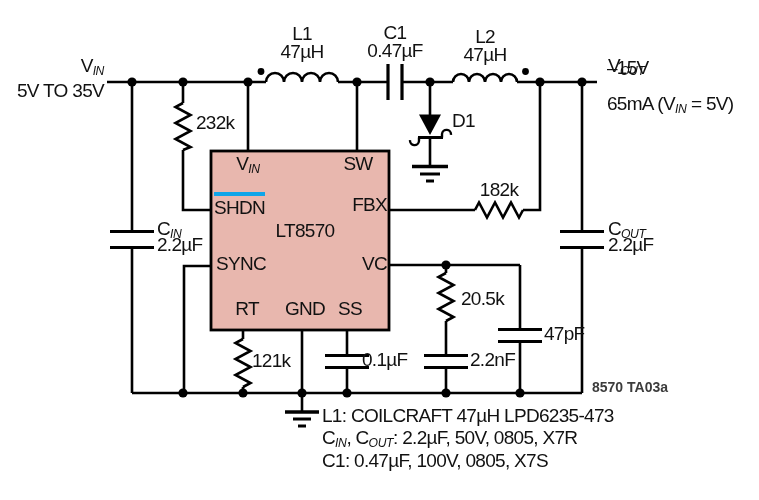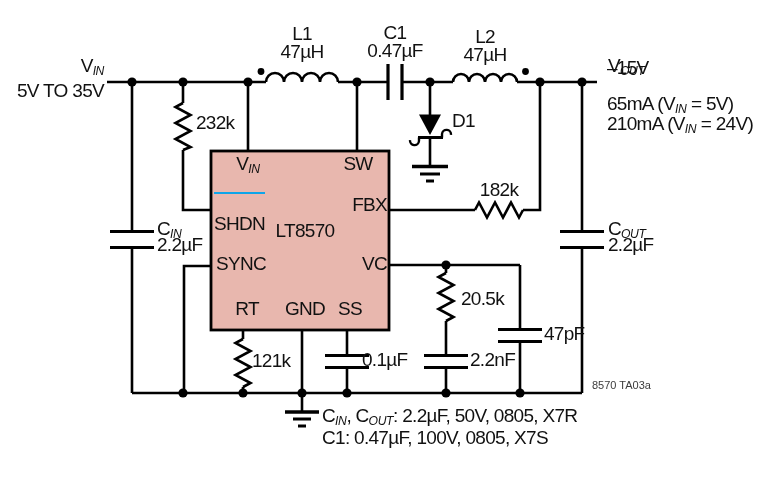--- a/index.html
+++ b/index.html
@@ -12,22 +12,22 @@
     position:absolute;font-size:19px;line-height:1;letter-spacing:-0.7px;
     white-space:nowrap;color:#111;
   }
   .lbl .line{line-height:inherit;}
   .ctr{text-align:center;}
   .ra{text-align:right;}
   sub{
     font-size:0.64em;vertical-align:baseline;position:relative;top:0.22em;
     letter-spacing:-0.4px;line-height:0;font-style:italic;
   }
-  .over{display:inline-block;border-top:2px solid #0ea5e9;padding-top:20px;line-height:1;}
-  .fig{font-size:11px;letter-spacing:0;color:#3c3c3c;}
+  .over{display:inline-block;border-top:4px solid #0ea5e9;padding-top:2px;line-height:1;}
+  .fig{font-size:14px;letter-spacing:0;color:#3c3c3c;font-weight:bold;}
 </style>
 </head>
 <body>
 
 <div class="schematic">
 
   <svg width="759" height="500" viewBox="0 0 759 500">
     <g stroke="#000" stroke-width="2.6" fill="none">
       <path d="M107 82 H266 M338 82 H388 M402 82 H453 M517 82 H597"></path>
       <path d="M266 82 A9 9 0 0 1 284 82 A9 9 0 0 1 302 82 A9 9 0 0 1 320 82 A9 9 0 0 1 338 82"></path>
@@ -121,21 +121,20 @@
     <div class="line">47µH</div>
   </div>
 
   <div class="lbl" style="left:452px;top:111px">D1</div>
   <div class="lbl ctr" style="left:475px;top:180px;width:48px">182k</div>
 
   <div class="lbl" style="left:608px;top:56px"><span>V</span><sub>OUT</sub></div>
   <div class="lbl" style="left:607px;top:58px">–15V</div>
   <div class="lbl" style="left:607px;top:94px;line-height:20px">
     <div class="line"><span>65mA (V</span><sub>IN</sub><span> = 5V)</span></div>
-    <div class="line"><span>210mA (V</span><sub>IN</sub><span> = 24V)</span></div>
   </div>
 
   <div class="lbl" style="left:157px;top:221px;line-height:16px">
     <div class="line"><span>C</span><sub>IN</sub></div>
     <div class="line">2.2µF</div>
   </div>
   <div class="lbl" style="left:608px;top:221px;line-height:16px">
     <div class="line"><span>C</span><sub>OUT</sub></div>
     <div class="line">2.2µF</div>
   </div>
@@ -153,17 +152,18 @@
 
   <div class="lbl" style="left:252px;top:351px">121k</div>
   <div class="lbl" style="left:362px;top:350px">0.1µF</div>
   <div class="lbl" style="left:461px;top:289px">20.5k</div>
   <div class="lbl" style="left:470px;top:350px">2.2nF</div>
   <div class="lbl" style="left:544px;top:324px">47pF</div>
 
   <div class="lbl fig" style="left:592px;top:380px">8570 TA03a</div>
 
   <div class="lbl" style="left:322px;top:405px;line-height:22.3px">
+    <div class="line"><span>L1: COILCRAFT 47µH LPD6235-473</span></div>
     <div class="line"><span>C</span><sub>IN</sub><span>, C</span><sub>OUT</sub><span>: 2.2µF, 50V, 0805, X7R</span></div>
     <div class="line"><span>C1: 0.47µF, 100V, 0805, X7S</span></div>
   </div>
 
 </div>
 
 </body></html>

